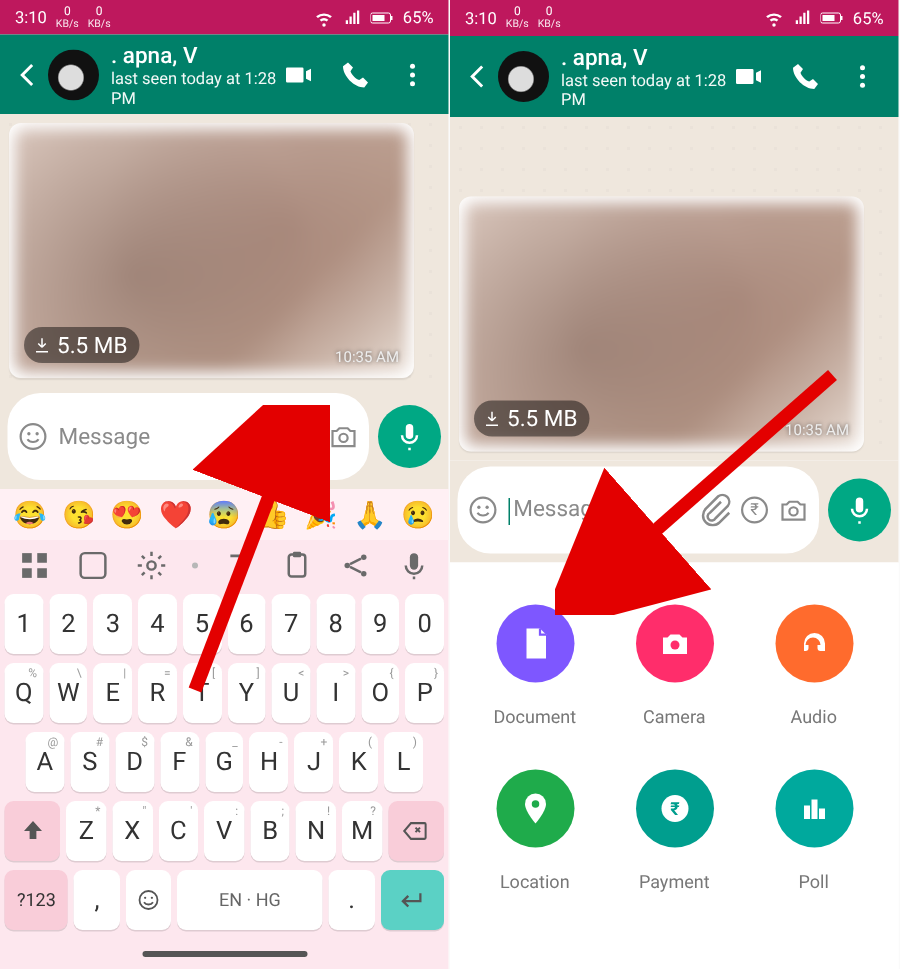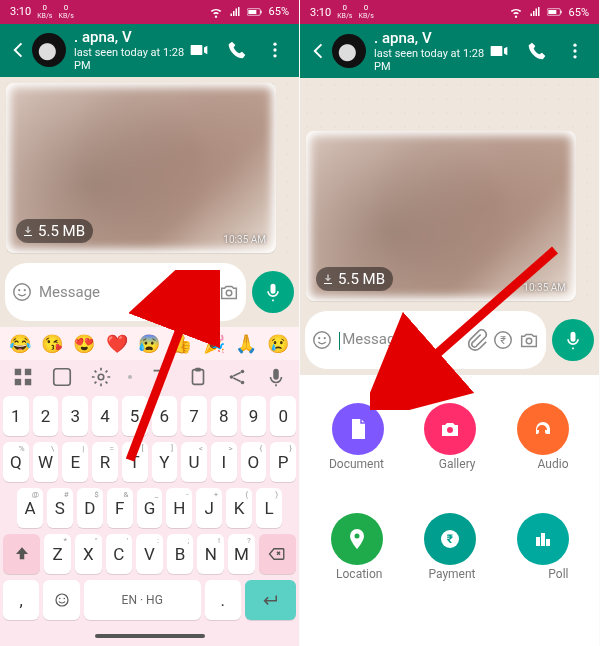--- a/index.html
+++ b/index.html
@@ -146,21 +146,21 @@
   .navbar .pill2{ width:110px;height:4px;background:#555;border-radius:3px;}
   
   .attachpanel {
     background:#fff; flex:1;
     display:grid; grid-template-columns: repeat(3,1fr);
     grid-auto-rows: 100px;
     padding: 28px 10px 0;
     justify-items:center; align-items:start;
     row-gap: 10px;
   }
-  .aitem { display:flex; flex-direction:column; align-items:flex-end; gap:2px;}
+  .aitem { display:flex; flex-direction:column; align-items:center; gap:16px;}
   .acirc { width:52px;height:52px;border-radius:50%; display:flex;align-items:center;justify-content:center;}
   .acirc svg{ width:24px;height:24px; fill:#fff;}
   .albl{ font-size:12px; color:#777;}
   .navbar2 { height:26px; display:flex; justify-content:center; align-items:center; background:#fff;}
   
   .arrow { position:absolute; pointer-events:none; }
 </style>
 </head>
 <body>
 
@@ -452,20 +452,23 @@
             <span class="hint">?</span>
             <span>M</span>
           </div>
         <div class="key func wide">
             <svg viewBox="0 0 24 24">
               <path d="M8 5h12a1 1 0 011 1v12a1 1 0 01-1 1H8l-6-7 6-7zm4 4l4 4m0-4l-4 4" stroke="#555" stroke-width="1.8" fill="none"></path>
             </svg>
           </div>
       </div>
       <div class="krow">
+        <div class="key func wide" style="font-size:12px">
+            <span>?123</span>
+          </div>
         <div class="key">,</div>
         <div class="key">
             <svg viewBox="0 0 24 24">
               <circle cx="12" cy="12" r="8" fill="none" stroke="#555" stroke-width="1.6"></circle>
               <circle cx="9" cy="10" r="1"></circle>
               <circle cx="15" cy="10" r="1"></circle>
               <path d="M8 14c1 1.5 2.5 2 4 2s3-.5 4-2" fill="none" stroke="#555" stroke-width="1.6"></path>
             </svg>
           </div>
         <div class="key space">
@@ -600,21 +603,21 @@
         </div>
       <div class="albl">Document</div>
     </div>
     <div class="aitem">
       <div class="acirc" style="background:#ff2d6b">
           <svg viewBox="0 0 24 24">
             <path d="M4 8h3l2-2h6l2 2h3v11H4z"></path>
             <circle cx="12" cy="13" r="3" fill="#ff2d6b"></circle>
           </svg>
         </div>
-      <div class="albl">Gallery</div>
+      <div class="albl">Camera</div>
     </div>
     <div class="aitem">
       <div class="acirc" style="background:#ff6b2d">
           <svg viewBox="0 0 24 24">
             <path d="M8 4a8 8 0 018 8v4h-3v-4a5 5 0 00-10 0v4H0" fill="none"></path>
             <path d="M5 12a7 7 0 0114 0v5h-3a2 2 0 01-2-2v-2h2a5 5 0 00-10 0h2v2a2 2 0 01-2 2H5v-5z"></path>
           </svg>
         </div>
       <div class="albl">Audio</div>
     </div>

